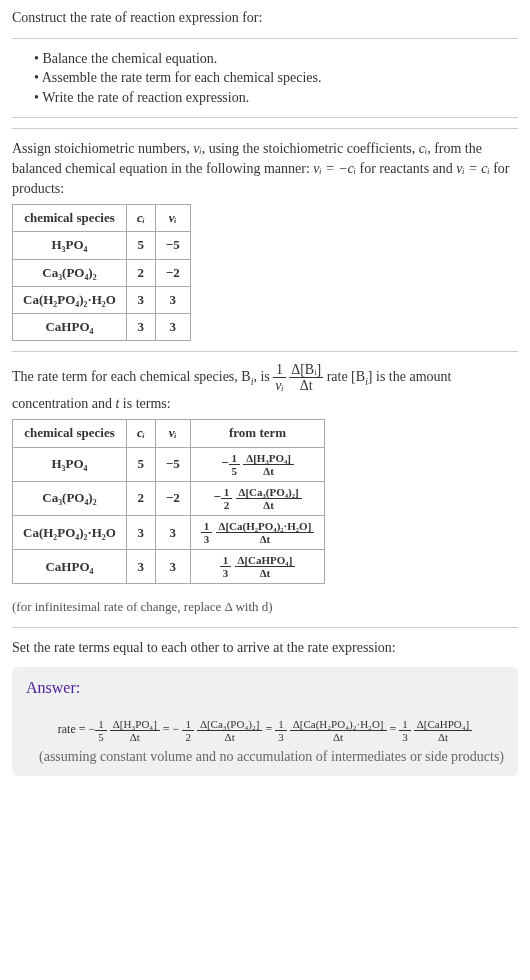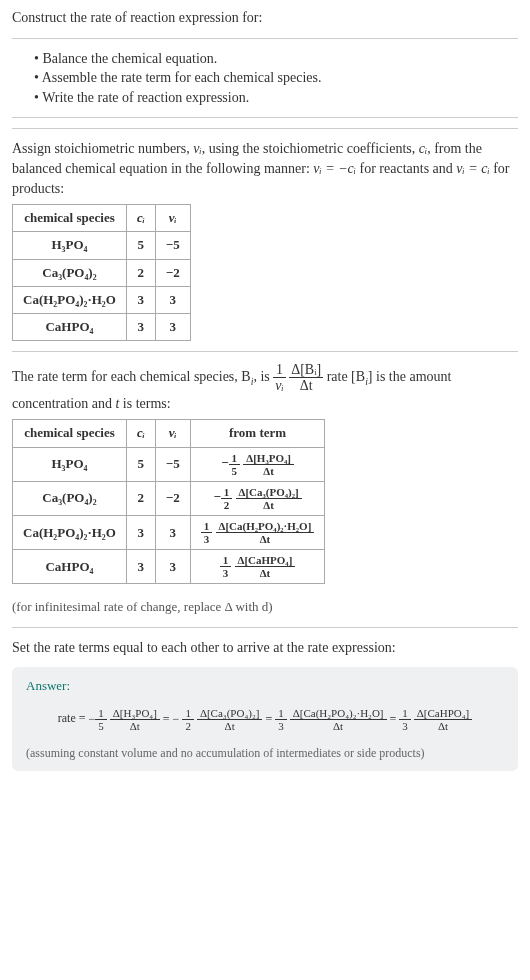--- a/index.html
+++ b/index.html
@@ -35,23 +35,23 @@
   line-height: 1.1;
 }
 .frac .num { display: block; border-bottom: 1px solid #333; padding: 0 3px; }
 .frac .den { display: block; padding: 0 3px; }
 .inline { white-space: nowrap; }
 .answer-box {
   background: #eef0f2;
   border-radius: 6px;
   padding: 10px 14px;
 }
-.answer-title { color: #0f766e; font-size: 13px; margin-bottom: 12px; }
+.answer-title { color: #4c1d95; font-size: 16px; margin-bottom: 18px; }
 .answer-eq { font-size: 12px; text-align: center; }
-.answer-note { font-size: 12px; color: #666; text-align: left; margin-top: 12px; }
+.answer-note { font-size: 14px; color: #666; text-align: right; margin-top: 4px; }
 .bigfrac { display:inline-block; vertical-align:middle; text-align:center; line-height:1.1; }
 .bigfrac .n { display:block; border-bottom:1px solid #333; padding:0 2px; }
 .bigfrac .d { display:block; padding:0 2px; }
 </style>
 </head>
 <body>
 
 <div class="section">
   <div>Construct the rate of reaction expression for:</div>
 </div>

